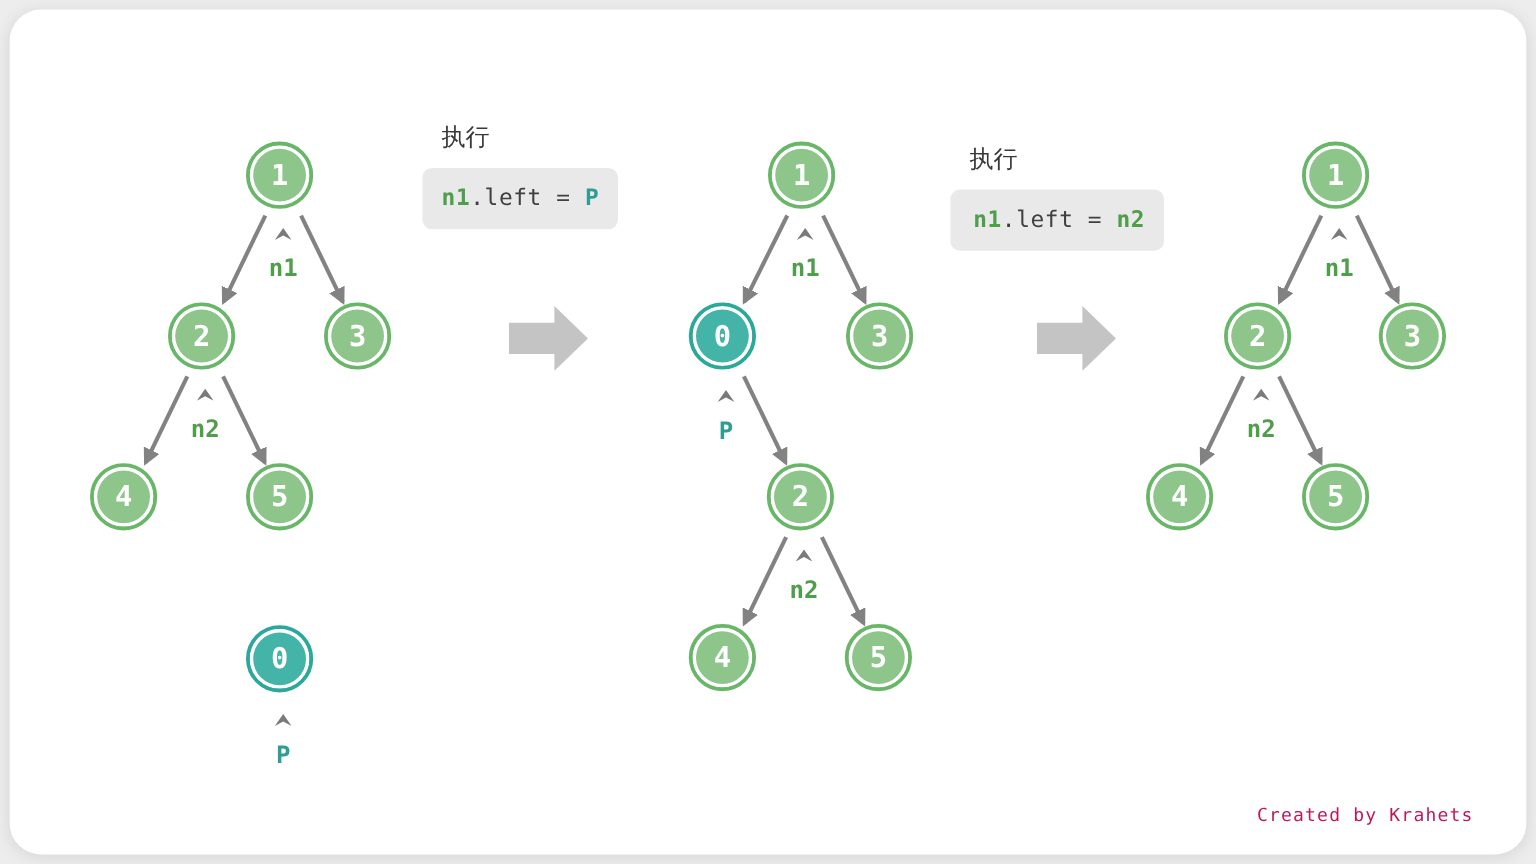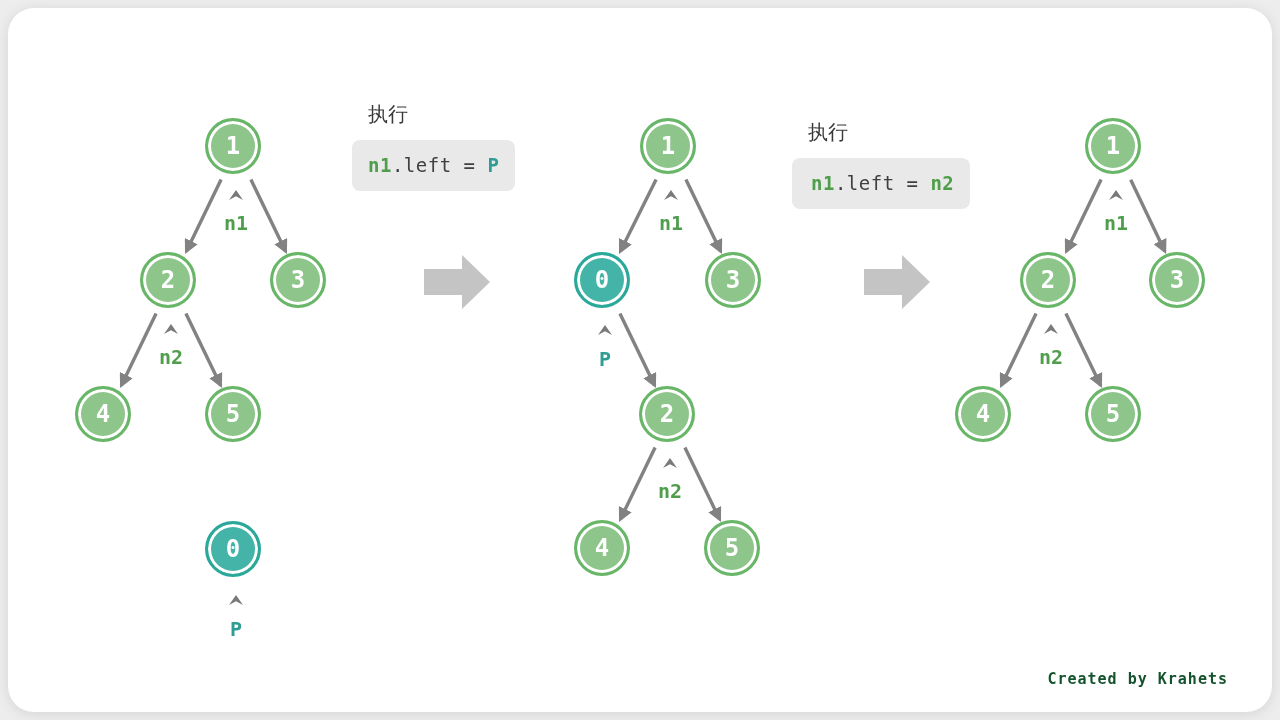--- a/index.html
+++ b/index.html
@@ -78,22 +78,21 @@
   }
   .tok-green { color: #4f9e4c; font-weight: bold; }
   .tok-teal  { color: #2e9e94; font-weight: bold; }
   .block-arrow { position: absolute; }
   .watermark {
     position: absolute;
     right: 44px; bottom: 24px;
     font-family: "DejaVu Sans Mono", "Liberation Mono", monospace;
     font-size: 15px;
     letter-spacing: 1px;
-    color: #14532d;
-    font-weight: bold;
+    color: #be185d;
   }
 </style>
 </head>
 <body>
 
 <div class="card">
 
   <div class="tree" style="left:60px; top:100px; width:320px; height:580px;">
     <svg class="tree-svg" width="320" height="580">
       <defs>

